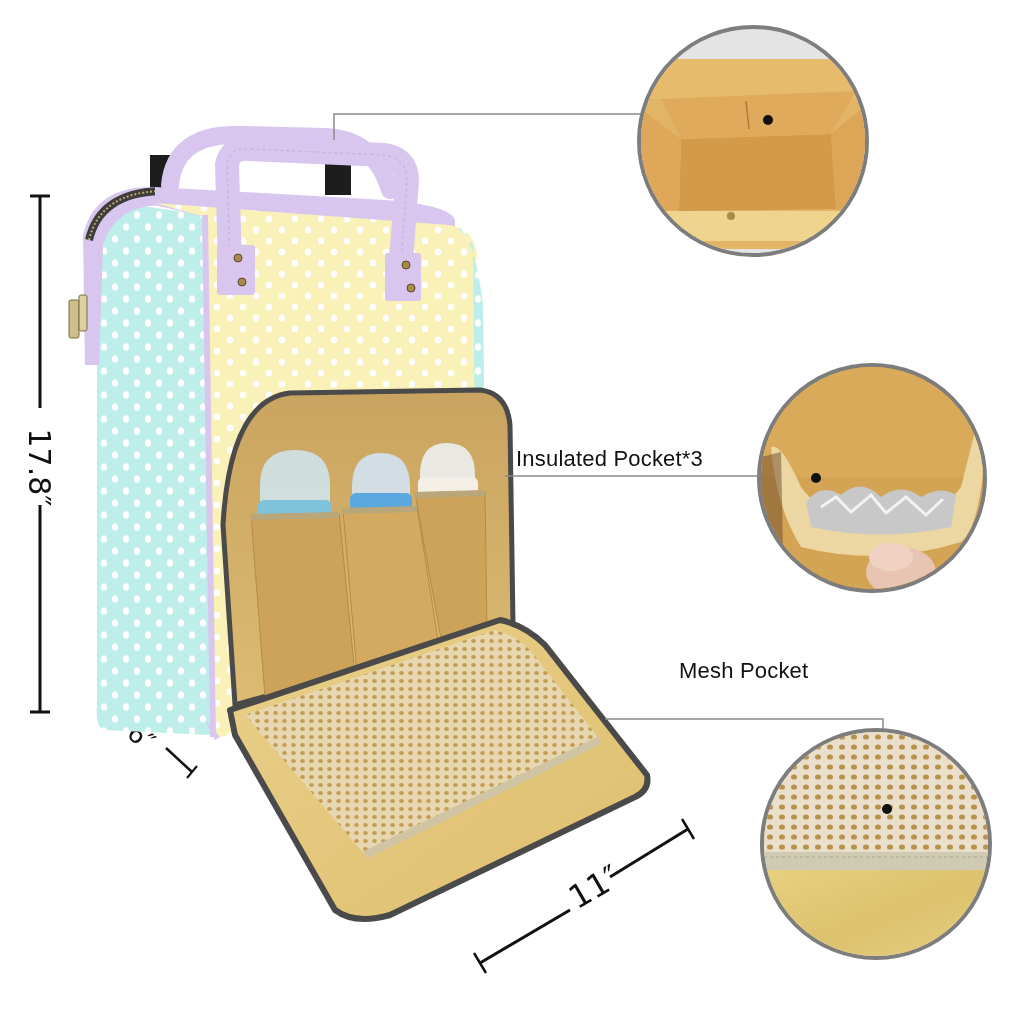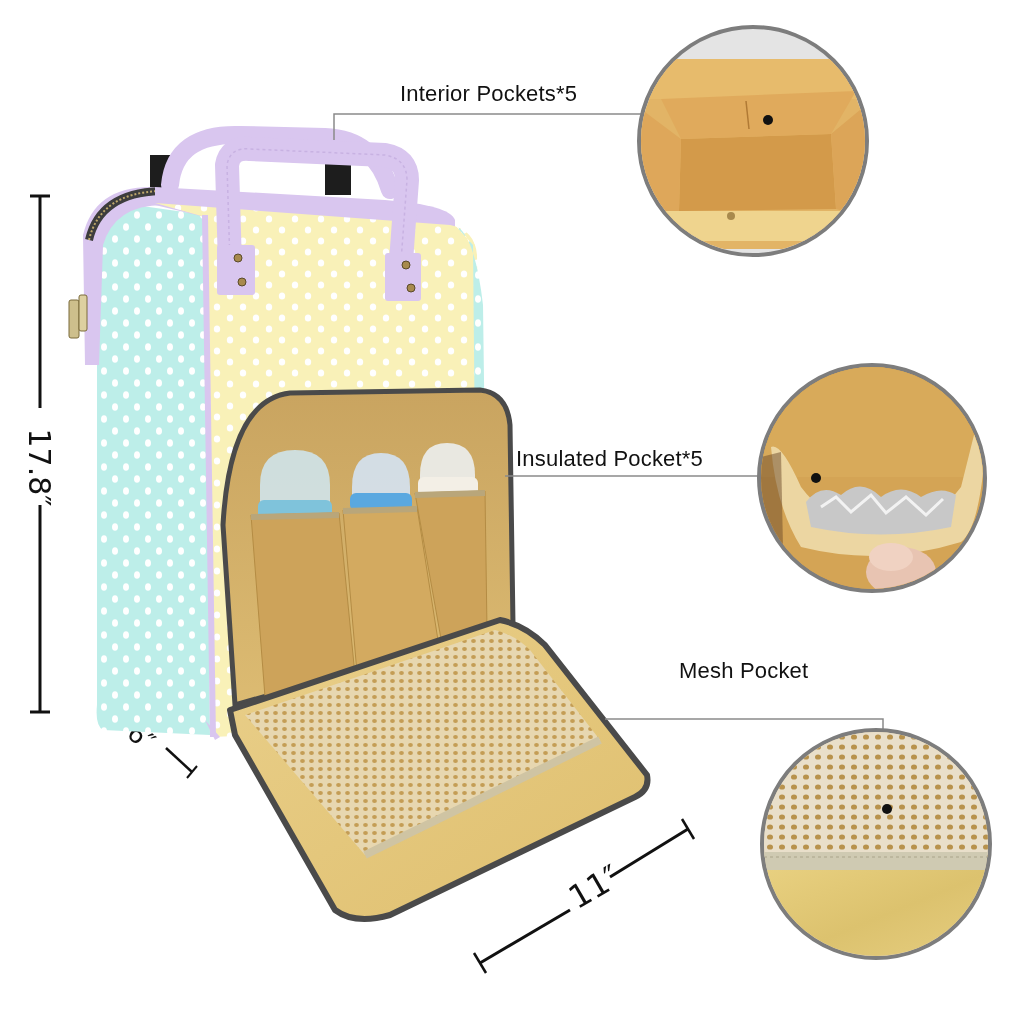--- a/index.html
+++ b/index.html
@@ -128,40 +128,39 @@
       <path d="M196 392 L284 390" stroke="#b9a67a" stroke-width="6"></path>
       <path d="M288 386 L362 384" stroke="#b9a67a" stroke-width="6"></path>
       <path d="M360 370 L430 368" stroke="#b9a67a" stroke-width="6"></path>
     </g>
 
     <path d="M175 585 L445 495 Q470 500 490 520 L592 650 Q595 665 580 672 L335 790 Q300 800 280 785 L180 610 Z" fill="url(#flap)" stroke="#4a4a4a" stroke-width="6" stroke-linejoin="round"></path>
     <path d="M190 590 L440 505 Q460 510 475 525 L545 615 L310 730 Z" fill="url(#mesh)"></path>
     <path d="M310 730 L545 615" stroke="#cfc4a3" stroke-width="8"></path>
   </svg>
 
-  <div class="label" style="left:400px;top:81px;">Interior Pockets*5</div>
   <svg class="abs" style="left:330px;top:110px" width="440" height="40">
     <polyline points="4,30 4,4 432,4" fill="none" stroke="#8a8a8a" stroke-width="1.5"></polyline>
   </svg>
   <div class="circle" style="left:637px;top:25px;width:232px;height:232px;background:#e4e4e4;">
     <svg width="232" height="232" viewBox="0 0 232 232">
       <rect x="0" y="30" width="232" height="190" fill="#e2b466"></rect>
       <rect x="0" y="30" width="232" height="40" fill="#e7bb6c"></rect>
       <path d="M40 110 L190 105 L195 180 L38 182 Z" fill="#d39a4a"></path>
       <path d="M0 80 L40 110 L38 182 L0 200 Z" fill="#dea75a"></path>
       <path d="M232 70 L190 105 L195 180 L232 190 Z" fill="#dca558"></path>
       <path d="M20 70 L215 62 L190 105 L40 110 Z" fill="#e0aa5c"></path>
       <rect x="0" y="182" width="232" height="30" fill="#efd48e"></rect>
       <circle cx="90" cy="187" r="4" fill="#a88a4d"></circle>
       <line x1="105" y1="72" x2="108" y2="100" stroke="#b07a35" stroke-width="1.5"></line>
     </svg>
     <div class="dot" style="left:122px;top:86px;"></div>
   </div>
 
-  <div class="label" style="left:516px;top:446px;">Insulated Pocket*5</div>
+  <div class="label" style="left:516px;top:446px;">Insulated Pocket*3</div>
   <svg class="abs" style="left:505px;top:472px" width="320" height="10">
     <line x1="0" y1="4" x2="312" y2="4" stroke="#8a8a8a" stroke-width="1.5"></line>
   </svg>
   <div class="circle" style="left:757px;top:363px;width:230px;height:230px;background:#d6a658;">
     <svg width="230" height="230" viewBox="0 0 230 230">
       <rect width="230" height="230" fill="#d4a455"></rect>
       <rect x="0" y="0" width="230" height="110" fill="#d8aa5a"></rect>
       <path d="M10 80 Q20 75 40 120 Q70 160 120 162 Q170 160 200 120 Q210 80 215 60 L225 70 Q220 160 200 175 Q120 200 40 180 Q15 140 10 80 Z" fill="#ecd6a2"></path>
       <path d="M45 135 Q60 115 80 128 Q100 110 120 130 Q140 115 160 130 Q180 118 195 128 L190 160 Q120 175 50 160 Z" fill="#c8c8c8"></path>
       <path d="M60 140 L75 130 L90 145 L110 128 L125 146 L145 130 L165 148 L182 132" fill="none" stroke="#f2f2f2" stroke-width="3"></path>

